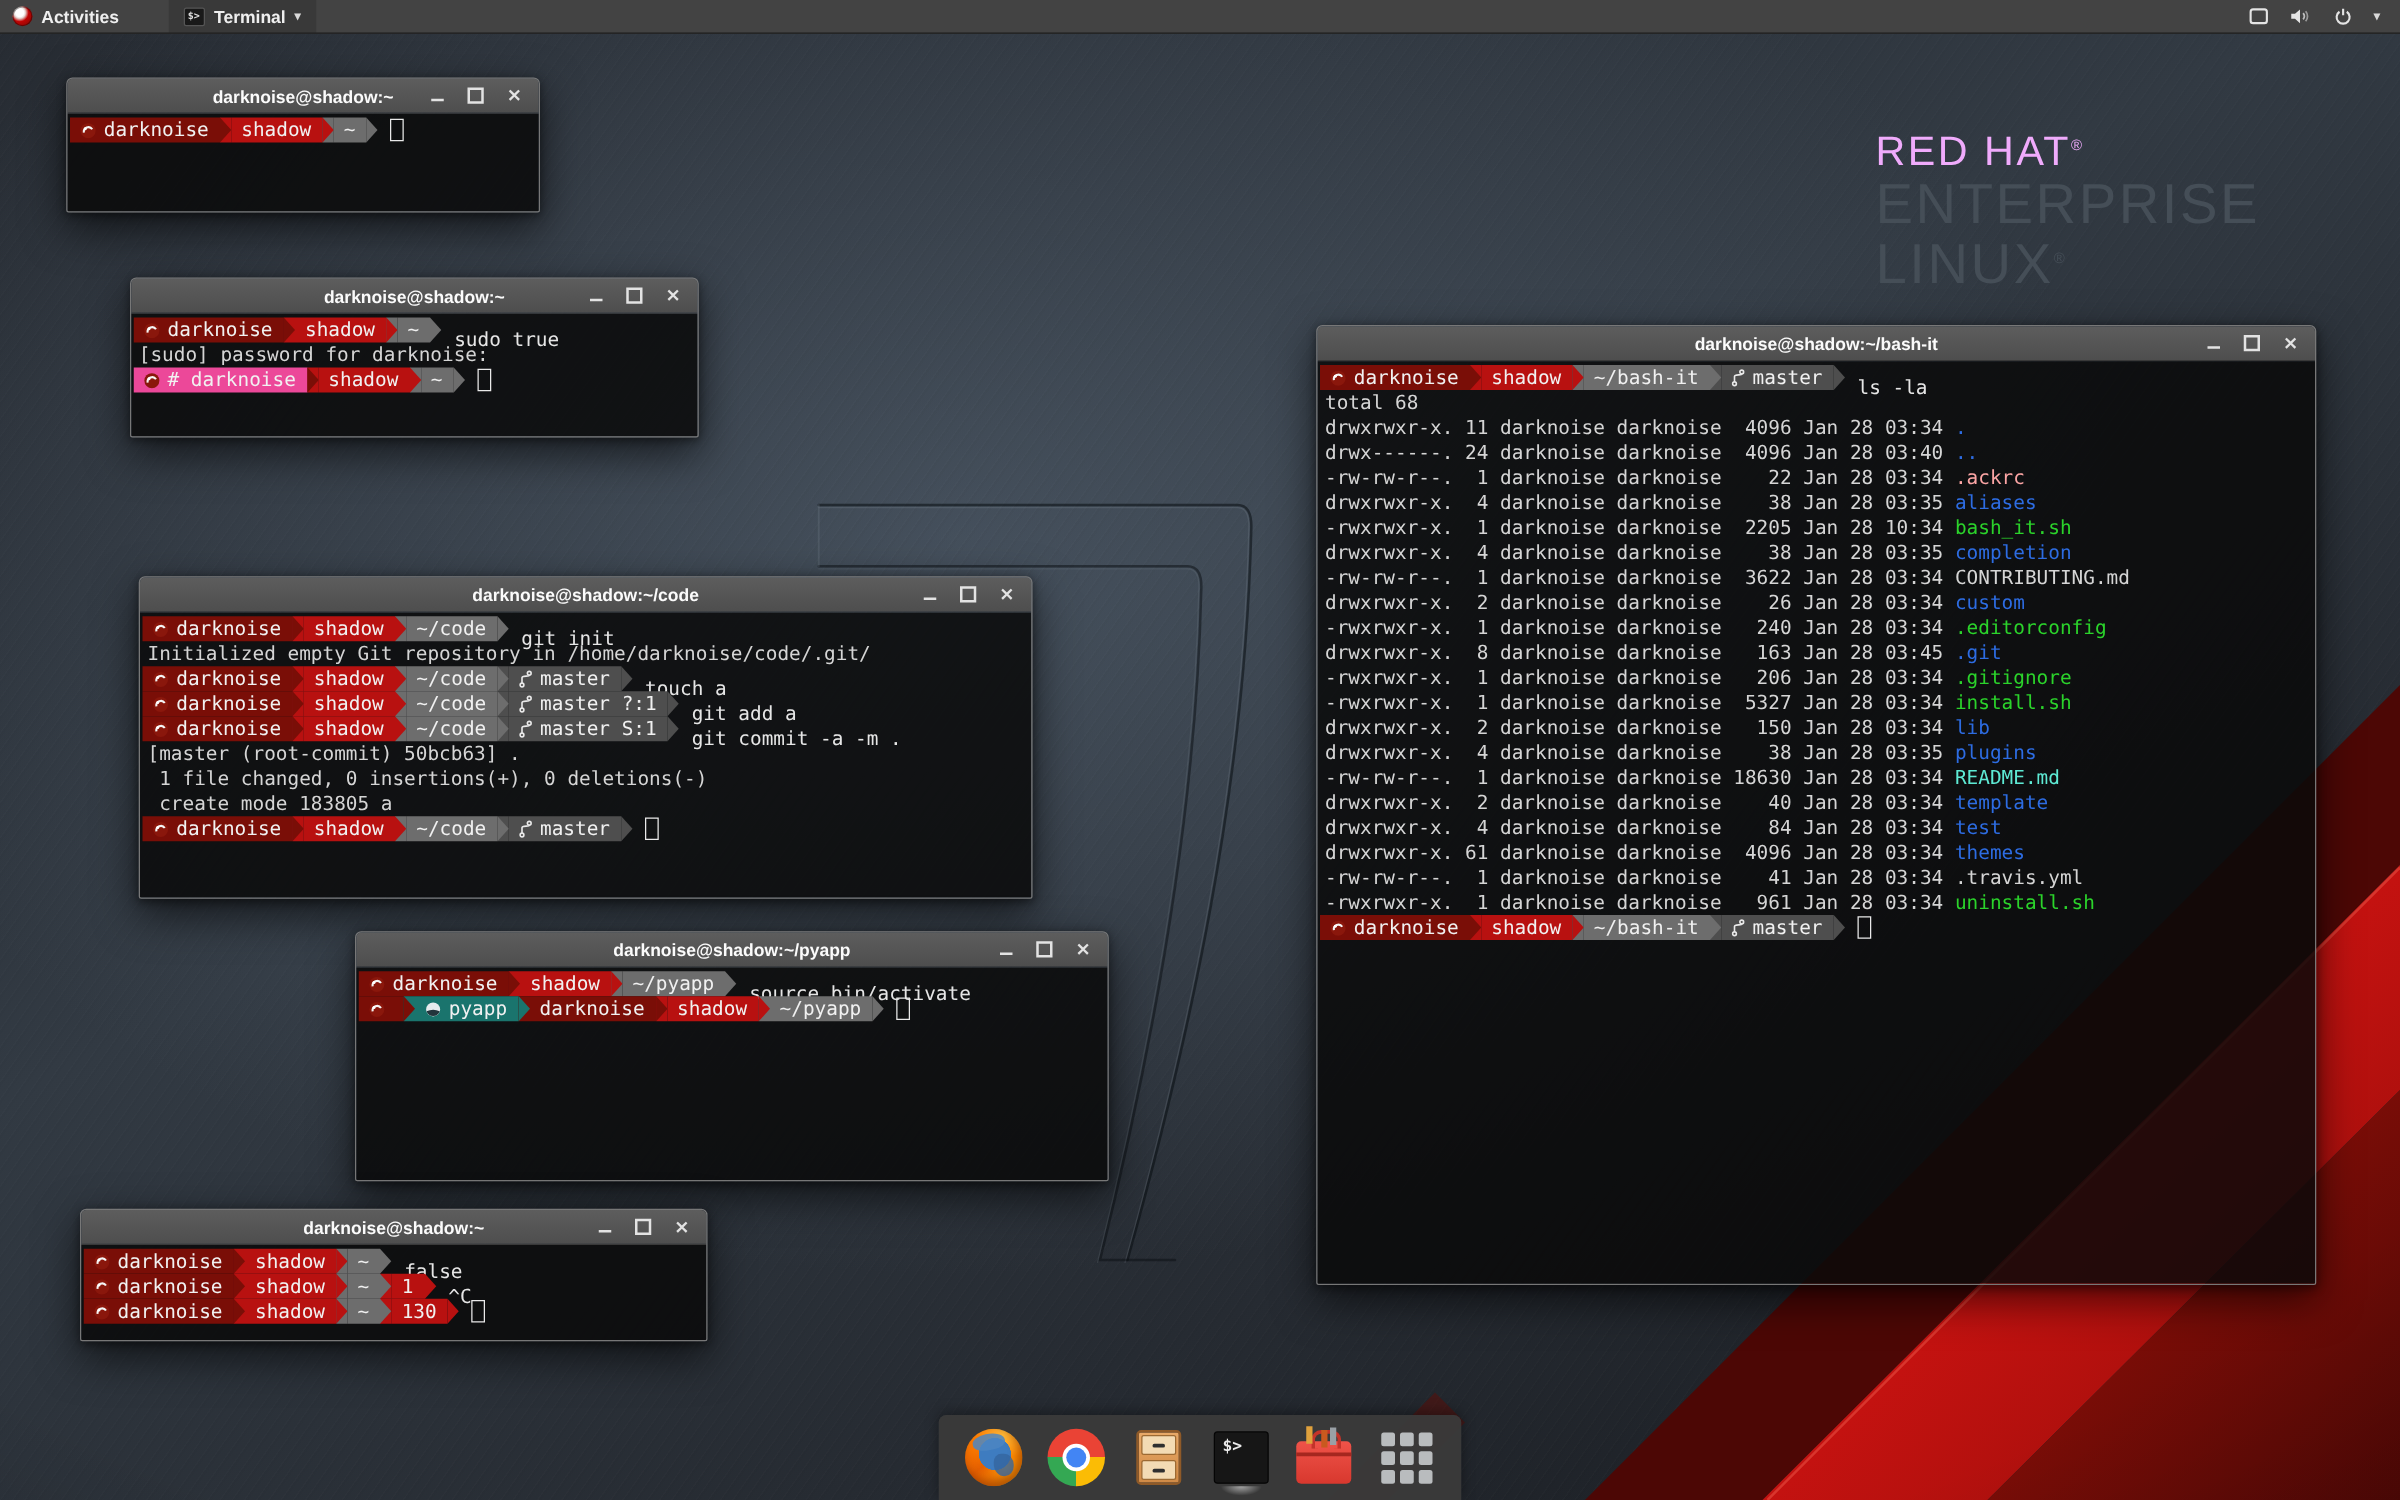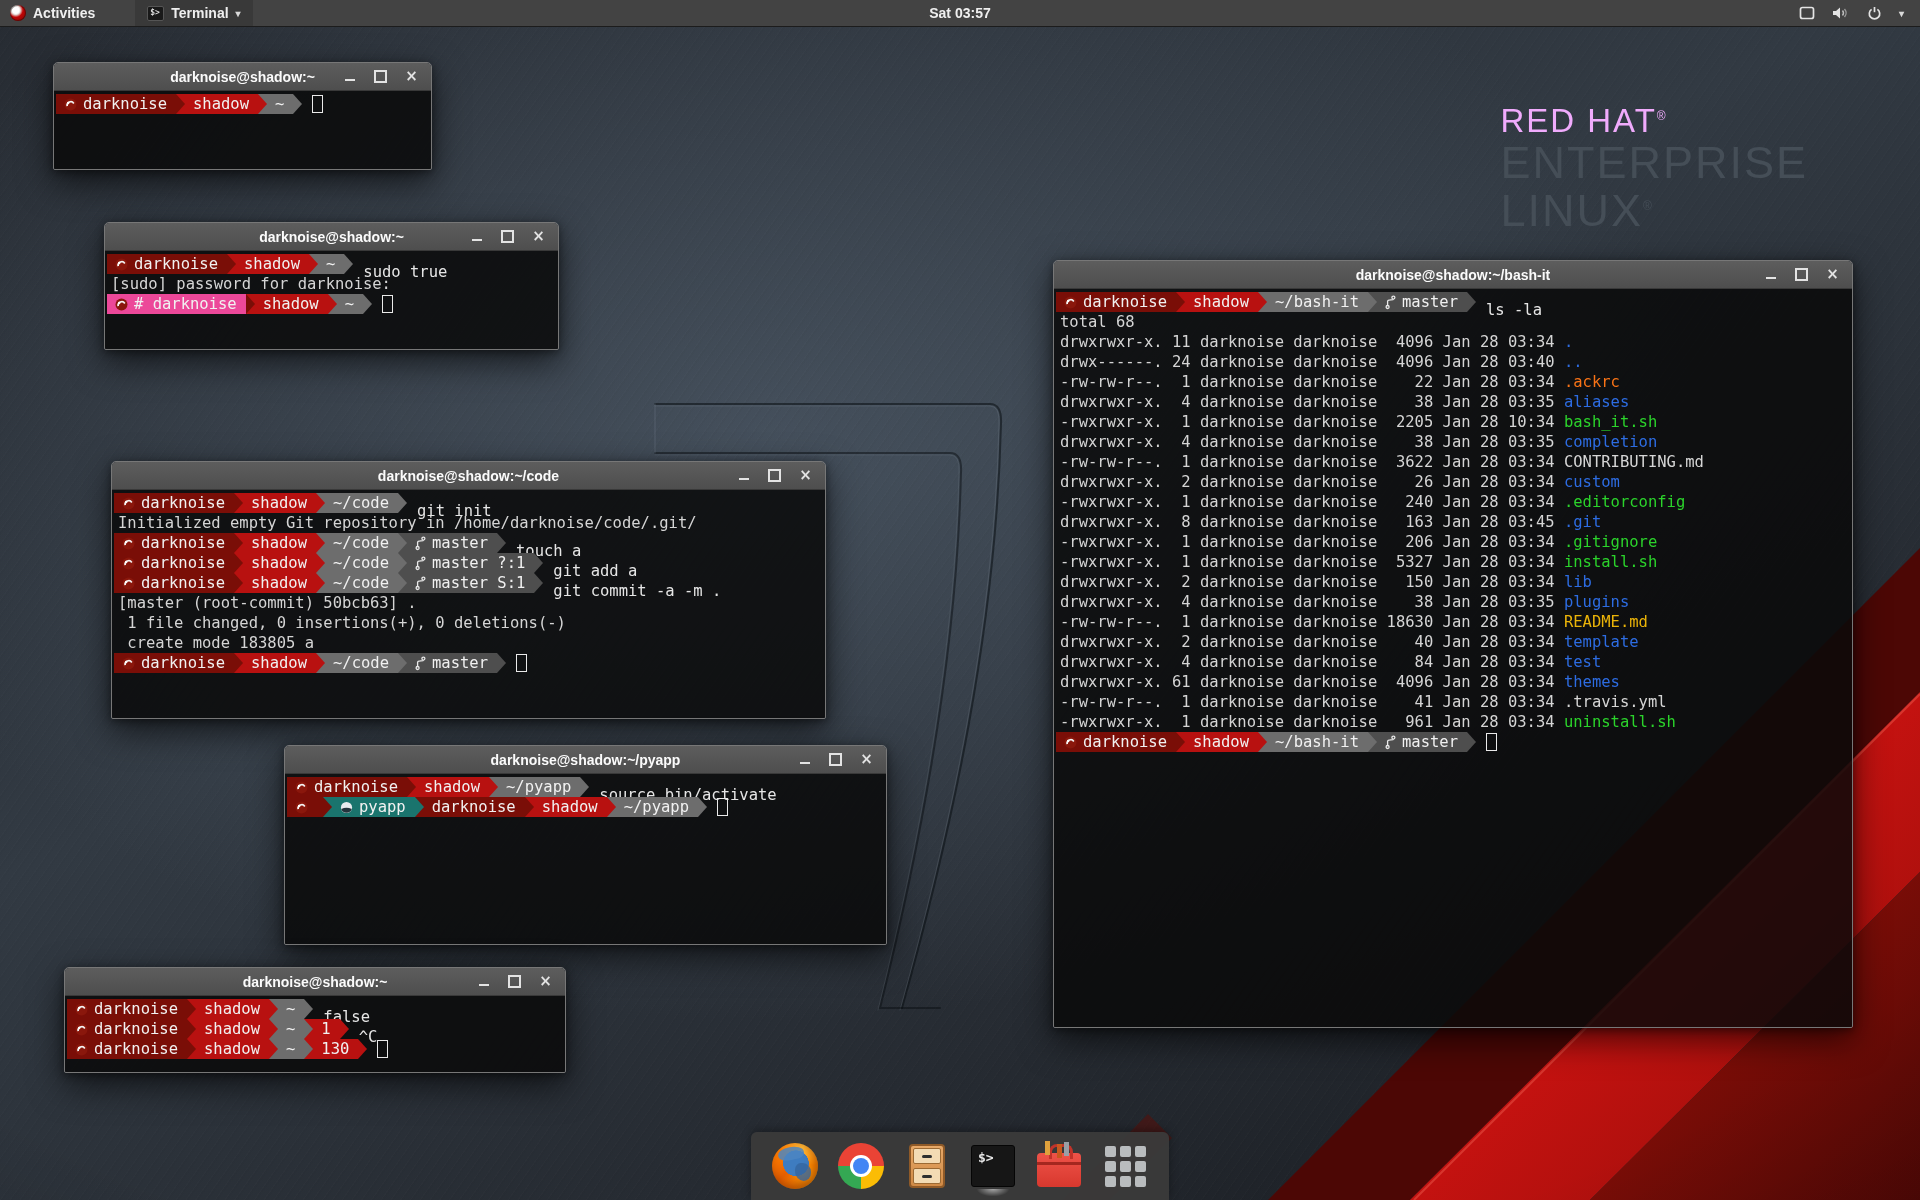--- a/index.html
+++ b/index.html
@@ -364,33 +364,33 @@
                 </svg></span><span class="seg-txt">darknoise</span></span><span class="sep" style="background: rgb(184, 17, 16);"><span class="sep-t" style="border-left-color: rgb(122, 14, 7);"></span></span><span class="seg" style="background: rgb(184, 17, 16);"><span class="seg-txt">shadow</span></span><span class="sep" style="background: rgb(109, 109, 109);"><span class="sep-t" style="border-left-color: rgb(184, 17, 16);"></span></span><span class="seg" style="background: rgb(109, 109, 109);"><span class="seg-txt">~/bash-it</span></span><span class="sep" style="background: rgb(78, 78, 78);"><span class="sep-t" style="border-left-color: rgb(109, 109, 109);"></span></span><span class="seg" style="background: rgb(78, 78, 78);"><span class="icon-span"><svg width="11" height="15" viewBox="0 0 11 15">
                   <g stroke="#e9e9e9" stroke-width="1.3" fill="none">
                     <circle cx="2.6" cy="12" r="1.5"></circle>
                     <circle cx="8.4" cy="2.6" r="1.5"></circle>
                     <path d="M2.6 10.4 V6.2 C2.6 4 8.4 5.6 8.4 4.2"></path>
                   </g>
                 </svg></span><span class="seg-txt">master</span></span><span class="sep" style="background: transparent;"><span class="sep-t" style="border-left-color: rgb(78, 78, 78);"></span></span><span class="cmd">ls -la</span></div>
           <div class="term-line plain"><span>total 68</span></div>
           <div class="term-line plain"><span>drwxrwxr-x. 11 darknoise darknoise  4096 Jan 28 03:34 </span><span class="fname" style="color: rgb(45, 108, 226);">.</span></div>
           <div class="term-line plain"><span>drwx------. 24 darknoise darknoise  4096 Jan 28 03:40 </span><span class="fname" style="color: rgb(45, 108, 226);">..</span></div>
-          <div class="term-line plain"><span>-rw-rw-r--.  1 darknoise darknoise    22 Jan 28 03:34 </span><span class="fname" style="color: #f97316;">.ackrc</span></div>
+          <div class="term-line plain"><span>-rw-rw-r--.  1 darknoise darknoise    22 Jan 28 03:34 </span><span class="fname" style="color: #fca5a5;">.ackrc</span></div>
           <div class="term-line plain"><span>drwxrwxr-x.  4 darknoise darknoise    38 Jan 28 03:35 </span><span class="fname" style="color: rgb(45, 108, 226);">aliases</span></div>
           <div class="term-line plain"><span>-rwxrwxr-x.  1 darknoise darknoise  2205 Jan 28 10:34 </span><span class="fname" style="color: rgb(43, 211, 43);">bash_it.sh</span></div>
           <div class="term-line plain"><span>drwxrwxr-x.  4 darknoise darknoise    38 Jan 28 03:35 </span><span class="fname" style="color: rgb(45, 108, 226);">completion</span></div>
           <div class="term-line plain"><span>-rw-rw-r--.  1 darknoise darknoise  3622 Jan 28 03:34 </span><span class="fname" style="color: rgb(213, 213, 213);">CONTRIBUTING.md</span></div>
           <div class="term-line plain"><span>drwxrwxr-x.  2 darknoise darknoise    26 Jan 28 03:34 </span><span class="fname" style="color: rgb(45, 108, 226);">custom</span></div>
           <div class="term-line plain"><span>-rwxrwxr-x.  1 darknoise darknoise   240 Jan 28 03:34 </span><span class="fname" style="color: rgb(43, 211, 43);">.editorconfig</span></div>
           <div class="term-line plain"><span>drwxrwxr-x.  8 darknoise darknoise   163 Jan 28 03:45 </span><span class="fname" style="color: rgb(45, 108, 226);">.git</span></div>
           <div class="term-line plain"><span>-rwxrwxr-x.  1 darknoise darknoise   206 Jan 28 03:34 </span><span class="fname" style="color: rgb(43, 211, 43);">.gitignore</span></div>
           <div class="term-line plain"><span>-rwxrwxr-x.  1 darknoise darknoise  5327 Jan 28 03:34 </span><span class="fname" style="color: rgb(43, 211, 43);">install.sh</span></div>
           <div class="term-line plain"><span>drwxrwxr-x.  2 darknoise darknoise   150 Jan 28 03:34 </span><span class="fname" style="color: rgb(45, 108, 226);">lib</span></div>
           <div class="term-line plain"><span>drwxrwxr-x.  4 darknoise darknoise    38 Jan 28 03:35 </span><span class="fname" style="color: rgb(45, 108, 226);">plugins</span></div>
-          <div class="term-line plain"><span>-rw-rw-r--.  1 darknoise darknoise 18630 Jan 28 03:34 </span><span class="fname" style="color: #eab308;">README.md</span></div>
+          <div class="term-line plain"><span>-rw-rw-r--.  1 darknoise darknoise 18630 Jan 28 03:34 </span><span class="fname" style="color: #5eead4;">README.md</span></div>
           <div class="term-line plain"><span>drwxrwxr-x.  2 darknoise darknoise    40 Jan 28 03:34 </span><span class="fname" style="color: rgb(45, 108, 226);">template</span></div>
           <div class="term-line plain"><span>drwxrwxr-x.  4 darknoise darknoise    84 Jan 28 03:34 </span><span class="fname" style="color: rgb(45, 108, 226);">test</span></div>
           <div class="term-line plain"><span>drwxrwxr-x. 61 darknoise darknoise  4096 Jan 28 03:34 </span><span class="fname" style="color: rgb(45, 108, 226);">themes</span></div>
           <div class="term-line plain"><span>-rw-rw-r--.  1 darknoise darknoise    41 Jan 28 03:34 </span><span class="fname" style="color: rgb(213, 213, 213);">.travis.yml</span></div>
           <div class="term-line plain"><span>-rwxrwxr-x.  1 darknoise darknoise   961 Jan 28 03:34 </span><span class="fname" style="color: rgb(43, 211, 43);">uninstall.sh</span></div>
           <div class="term-line prompt"><span class="seg" style="background: rgb(122, 14, 7);"><span class="icon-span"><svg width="13" height="13" viewBox="0 0 13 13">
                   <circle cx="6.5" cy="6.5" r="6" fill="#8a170c"></circle>
                   <path d="M3.1 8.1 A3.7 3.7 0 0 1 9.8 5.4" stroke="#f4f4f4" stroke-width="1.7" fill="none"></path>
                   <circle cx="4.2" cy="5" r="1.2" fill="#ffffff"></circle>
                 </svg></span><span class="seg-txt">darknoise</span></span><span class="sep" style="background: rgb(184, 17, 16);"><span class="sep-t" style="border-left-color: rgb(122, 14, 7);"></span></span><span class="seg" style="background: rgb(184, 17, 16);"><span class="seg-txt">shadow</span></span><span class="sep" style="background: rgb(109, 109, 109);"><span class="sep-t" style="border-left-color: rgb(184, 17, 16);"></span></span><span class="seg" style="background: rgb(109, 109, 109);"><span class="seg-txt">~/bash-it</span></span><span class="sep" style="background: rgb(78, 78, 78);"><span class="sep-t" style="border-left-color: rgb(109, 109, 109);"></span></span><span class="seg" style="background: rgb(78, 78, 78);"><span class="icon-span"><svg width="11" height="15" viewBox="0 0 11 15">
@@ -409,21 +409,20 @@
       <div id="activities">
         <span class="redhat-dot"></span>
         <span>Activities</span>
       </div>
       <div id="appmenu">
         <span class="term-chip">$&gt;</span>
         <span>Terminal</span>
         <span class="caret">▾</span>
       </div>
     </div>
-    <div id="clock"><span>Sat 03:57</span></div>
     <div class="tb-right">
       <span class="tb-icon">
         <svg width="16" height="14" viewBox="0 0 16 14">
             <rect x="1.5" y="1.5" width="13" height="11" rx="2" fill="none" stroke="#e4e4e4" stroke-width="1.7"></rect>
           </svg>
       </span>
       <span class="tb-icon">
         <svg width="18" height="14" viewBox="0 0 18 14">
           <polygon points="1,5 4,5 8,1.5 8,12.5 4,9 1,9" fill="#e4e4e4"></polygon>
           <path d="M10.5 4.5 A4 4 0 0 1 10.5 9.5" stroke="#bdbdbd" stroke-width="1.4" fill="none"></path>

